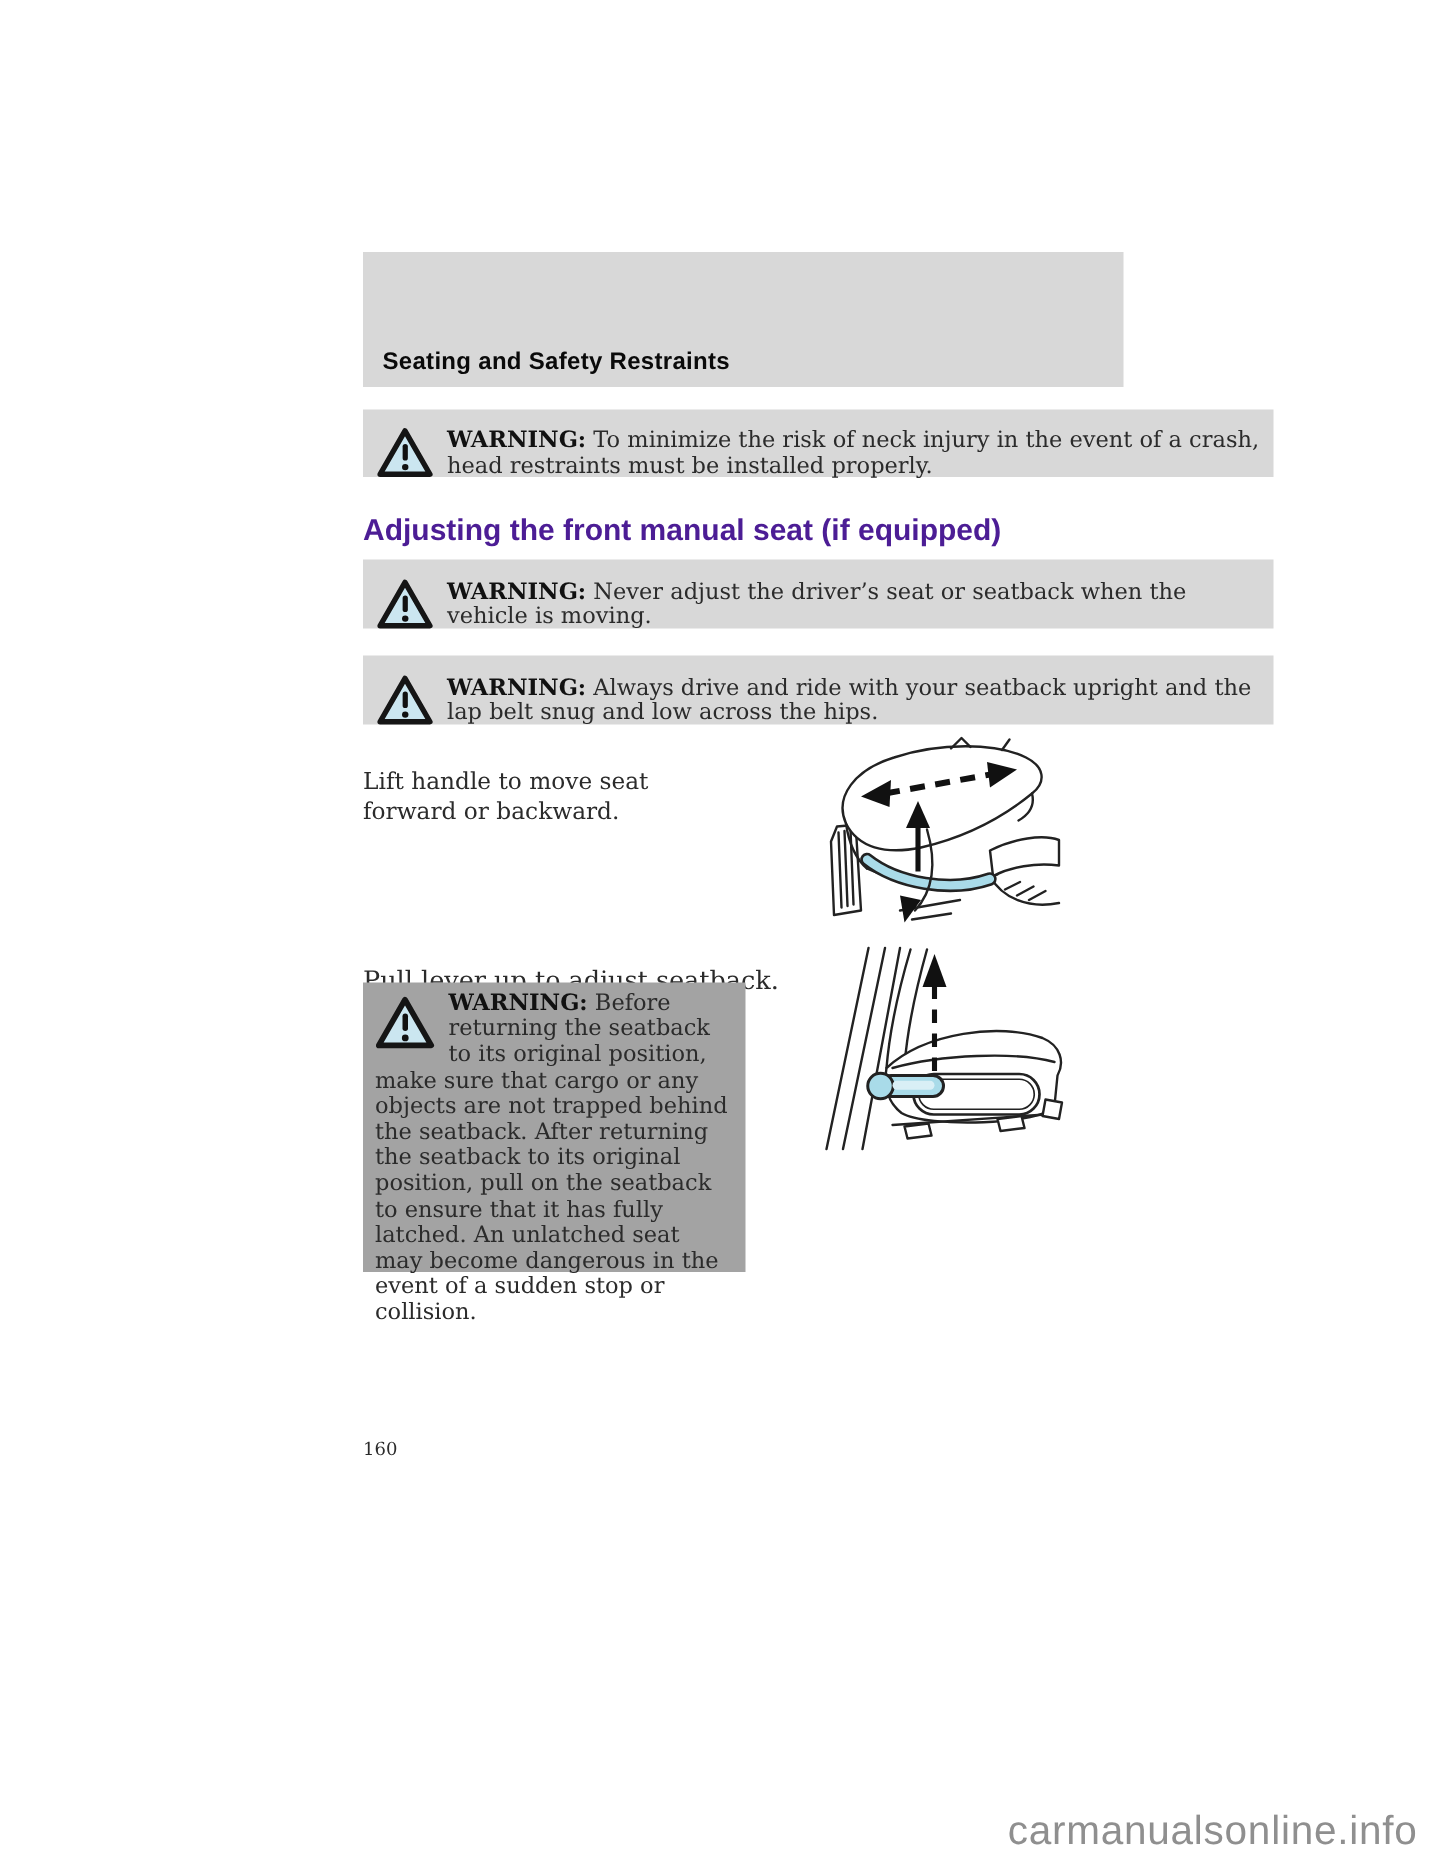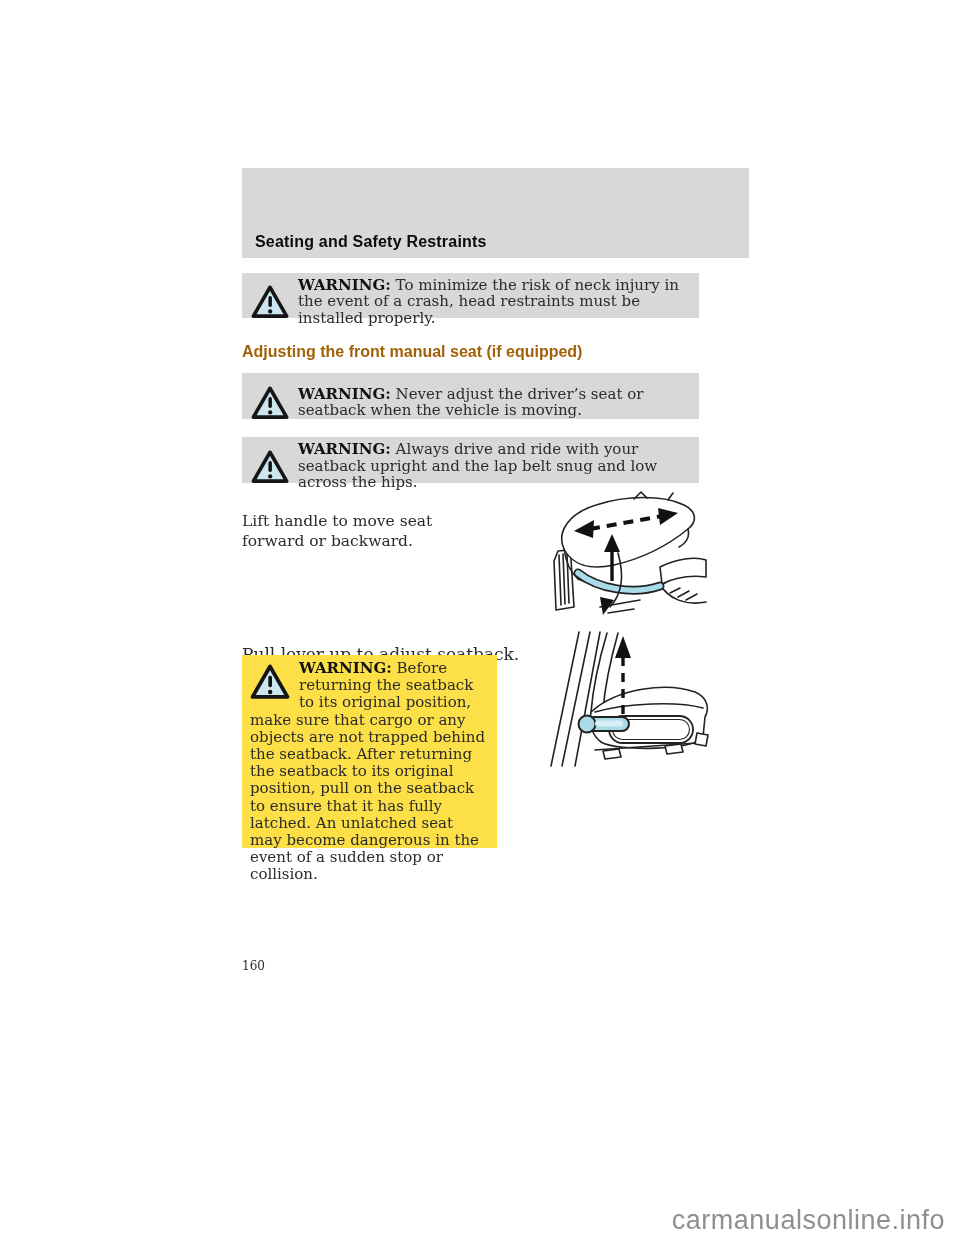--- a/index.html
+++ b/index.html
@@ -5,39 +5,39 @@
   html,body{margin:0;padding:0;background:#ffffff;}
   .page{position:relative;width:960px;height:1242px;background:#ffffff;overflow:hidden;
         font-family:"DejaVu Serif",serif;color:#2b2b2b;}
 
   
   .band{position:absolute;left:242px;top:168px;width:507px;height:90px;background:#d8d8d8;}
   .band-title{position:absolute;left:13px;bottom:7px;font-family:"Liberation Sans",sans-serif;
               font-weight:bold;font-size:16px;color:#0a0a0a;letter-spacing:0.2px;}
 
   
-  .warnbox{position:absolute;left:242px;width:457px;background:#d8d8d8;display:flex;
+  .warnbox{position:absolute;left:242px;width:607px;background:#d8d8d8;display:flex;
            align-items:center;box-sizing:border-box;padding:12px 8px 0 9px;}
   .w1{top:273px;height:45px;}
   .w2{top:373px;height:46px;}
   .w3{top:437px;height:46px;}
   .tri{flex:0 0 auto;line-height:0;}
   .wtext{margin:0 0 0 9px;font-size:15px;line-height:16.5px;color:#2b2b2b;}
   .wlabel{font-weight:bold;color:#111;}
 
   
   .heading{position:absolute;left:242px;top:343px;font-family:"Liberation Sans",sans-serif;
-           font-weight:bold;font-size:16px;color:#a16207;white-space:nowrap;}
+           font-weight:bold;font-size:20px;color:#4c1d95;white-space:nowrap;}
 
   
   .body1{position:absolute;left:242px;top:495px;width:252px;font-size:15.5px;line-height:20px;}
   .body2{position:absolute;left:242px;top:627px;font-size:17px;white-space:nowrap;}
 
   
-  .w4{position:absolute;left:242px;top:655px;width:255px;height:193px;background:#fde047;
+  .w4{position:absolute;left:242px;top:655px;width:255px;height:193px;background:#a3a3a3;
       box-sizing:border-box;padding:5px 8px 0 8px;font-size:15px;line-height:17.2px;}
   .w4 .tri{float:left;margin:3px 9px 2px 0;}
 
   
   .illus1{position:absolute;left:548px;top:489px;line-height:0;}
   .illus2{position:absolute;left:545px;top:630px;line-height:0;}
 
   .pagenum{position:absolute;left:242px;top:959px;font-size:12px;color:#2b2b2b;}
   .watermark{position:absolute;right:15px;top:1205px;font-family:"Liberation Sans",sans-serif;
              font-size:27px;color:#8f8f8f;letter-spacing:0.5px;}

